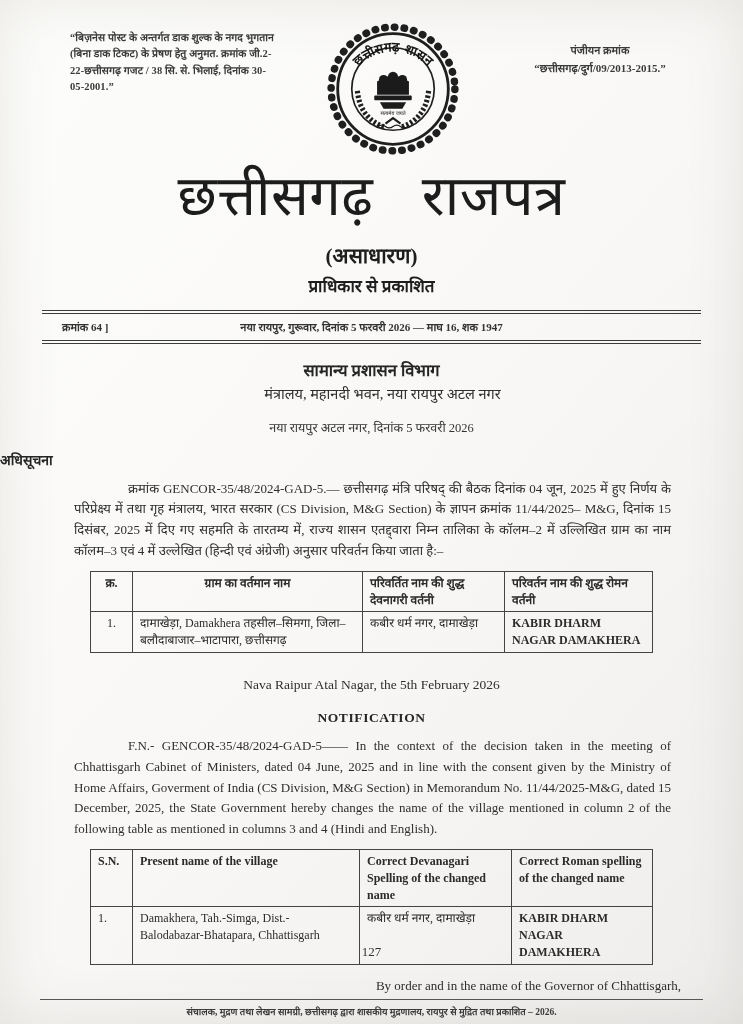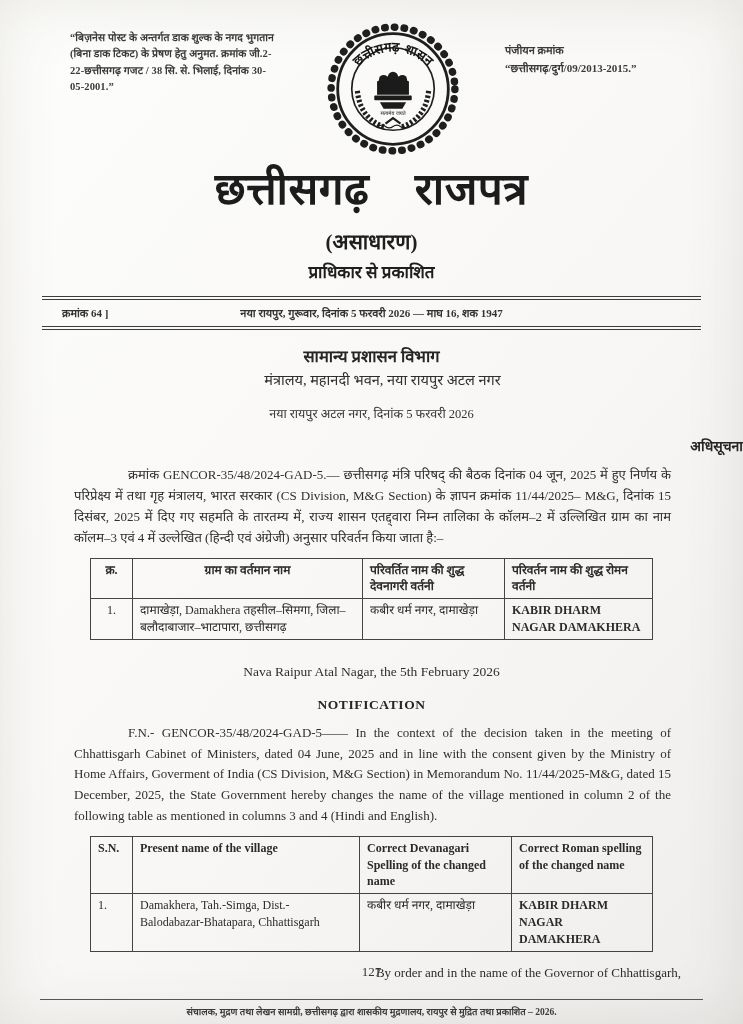--- a/index.html
+++ b/index.html
@@ -15,60 +15,60 @@
     background:linear-gradient(130deg,#fdfdfb 0%,#f8f7f5 55%,#eeedeb 100%);
     box-shadow:inset 0 0 60px rgba(90,85,75,.12);
   }
   
   .top-row { display:flex; align-items:flex-start; padding:30px 48px 0 70px; }
   .postal-note {
     width:210px; font-size:10.5px; line-height:1.55; font-weight:700;
     color:#3a3a3a; letter-spacing:.1px;
   }
   .emblem-wrap { flex:1; display:flex; justify-content:center; margin-top:-16px; }
-  .reg-block { width:190px; text-align:left; font-size:11px; font-weight:700; margin-top:12px; color:#3a3a3a; }
+  .reg-block { width:190px; text-align:center; font-size:11px; font-weight:700; margin-top:12px; color:#3a3a3a; }
   .reg-block div { margin-bottom:3px; }
   
   .title {
-    text-align:center; font-size:44px; font-weight:700; color:#1c1c1c;
+    text-align:center; font-size:56px; font-weight:400; color:#1c1c1c;
     margin:2px 0 0; word-spacing:34px; letter-spacing:.5px; line-height:1.1;
   }
   .subtitle { text-align:center; font-size:21px; font-weight:700; margin-top:13px; color:#1e1e1e; }
   .authority { text-align:center; font-size:17px; font-weight:700; margin-top:5px; color:#1e1e1e; }
   
   .band {
     margin:13px 42px 0 42px;
     border-top:4px double #3c3c3c; border-bottom:4px double #3c3c3c;
     padding:5px 0 6px; position:relative;
     font-size:11px; font-weight:700; color:#333;
   }
   .band .issue { position:absolute; left:20px; top:5px; }
   .band .bdate { display:block; text-align:center; }
   
   .dept { text-align:center; font-weight:700; font-size:16.5px; margin-top:14px; color:#252525; }
   .dept-addr { text-align:center; font-size:14.5px; margin-top:2px; color:#2e2e2e;margin-left:22px; }
   .place-date { text-align:center; font-size:12.5px; margin-top:16px; color:#333; }
-  .notif-hi { text-align:right; font-size:14px; font-weight:700; margin-top:14px; color:#252525; }
+  .notif-hi { text-align:left; font-size:14px; font-weight:700; margin-top:14px; color:#252525; }
   .para { margin:10px 72px 0 74px; font-size:13px; line-height:1.6; text-align:justify; text-indent:54px; color:#2e2e2e; }
   
   table.gz { border-collapse:collapse; margin:9px auto 0; width:562px; font-size:12px; color:#2b2b2b; table-layout:fixed; }
   .gz th,.gz td { border:1.5px solid #444; padding:3px 7px; vertical-align:top; line-height:1.4; }
   .gz th { font-weight:700; text-align:left; }
   .gz th.c { text-align:center; }
   .gz td.c { text-align:center; }
   .gz td.roman { font-weight:700; }
   
   .sign { text-align:right; margin:10px 86px 0 0; font-size:13px; line-height:1.55; color:#2c2c2c; }
   .sign .bold { font-weight:700; }
   .sign-en { text-align:right; margin:11px 62px 0 0; font-size:13px; line-height:1.6; color:#2c2c2c; }
   
   .en-place { text-align:center; font-size:13.5px; margin-top:24px; color:#2e2e2e; }
   .notification { text-align:center; font-size:13.5px; font-weight:700; letter-spacing:.6px; margin-top:17px; color:#262626; }
   
-  .page-num { position:absolute; bottom:44px; left:0; right:0; text-align:center; font-size:13px; color:#333; }
+  .page-num { position:absolute; bottom:64px; left:0; right:0; text-align:center; font-size:13px; color:#333; }
   .footer {
     position:absolute; bottom:6px; left:40px; right:40px;
     border-top:1.5px solid #555; text-align:center;
     font-size:9.5px; font-weight:700; padding-top:5px; color:#3a3a3a;
   }
 </style>
 </head>
 <body>
 
 <div class="doc">

